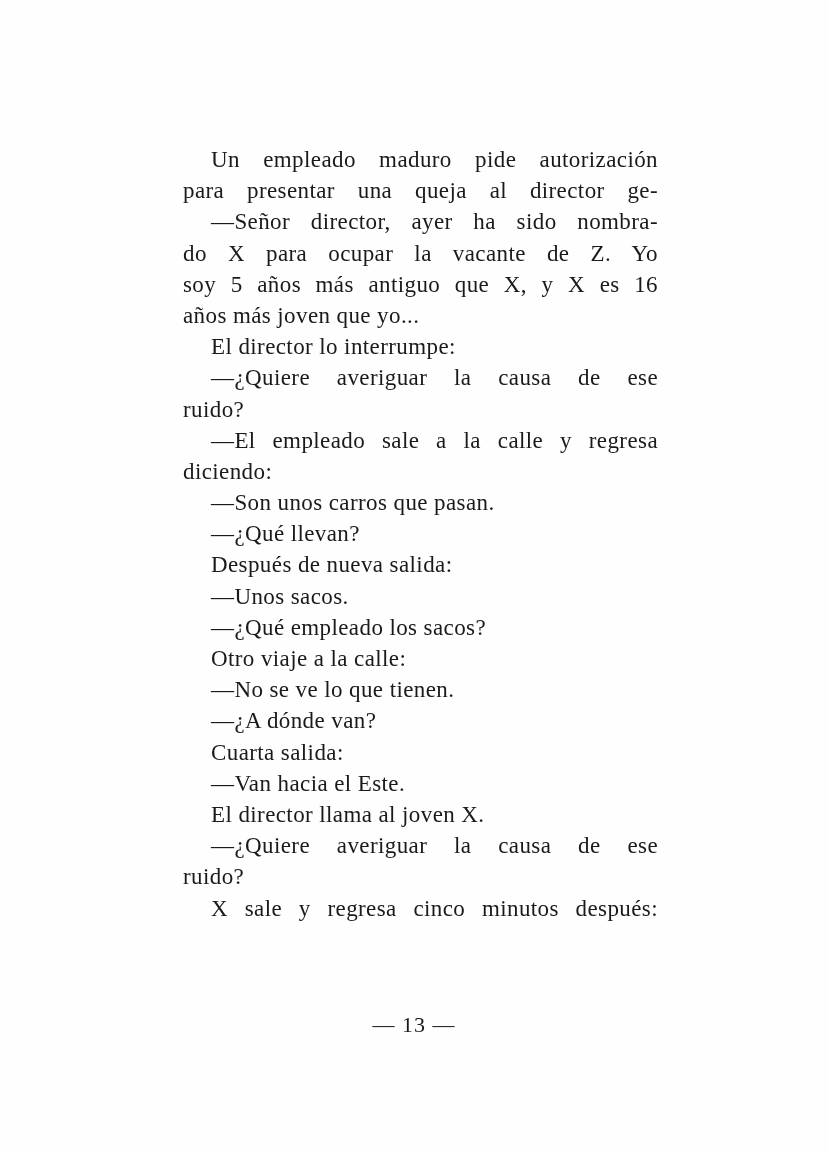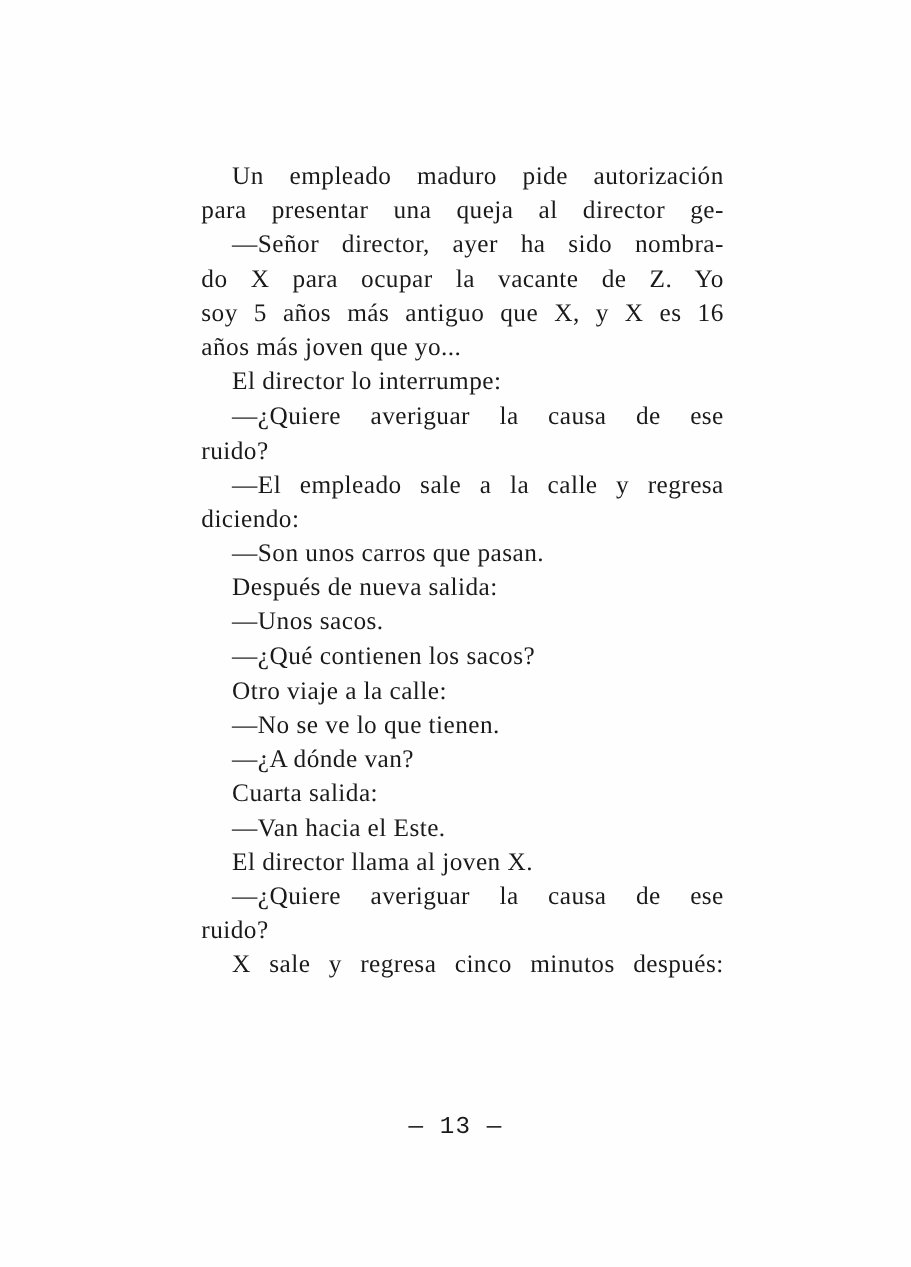--- a/index.html
+++ b/index.html
@@ -45,43 +45,43 @@
       padding-left: 28px;
     }
     .page-number {
       position: absolute;
       left: 0;
       width: 828px;
       top: 1012px;
       text-align: center;
       font-size: 22px;
       letter-spacing: 1px;
-      font-family: Liberation Mono, monospace;
     }
   </style>
 </head>
 <body>
 
 <div class="page">
   <div class="text-block">
     <span class="line indent justify">Un empleado maduro pide autorización</span>
     <span class="line justify">para presentar una queja al director ge-</span>
     <span class="line indent justify">—Señor director, ayer ha sido nombra-</span>
     <span class="line justify">do X para ocupar la vacante de Z. Yo</span>
     <span class="line justify">soy 5 años más antiguo que X, y X es 16</span>
     <span class="line">años más joven que yo...</span>
     <span class="line indent">El director lo interrumpe:</span>
     <span class="line indent justify">—¿Quiere averiguar la causa de ese</span>
     <span class="line">ruido?</span>
     <span class="line indent justify">—El empleado sale a la calle y regresa</span>
     <span class="line">diciendo:</span>
     <span class="line indent">—Son unos carros que pasan.</span>
+    <span class="line indent">—¿Qué llevan?</span>
     <span class="line indent">Después de nueva salida:</span>
     <span class="line indent">—Unos sacos.</span>
-    <span class="line indent">—¿Qué contienen los sacos?</span>
+    <span class="line indent">—¿Qué empleado los sacos?</span>
     <span class="line indent">Otro viaje a la calle:</span>
     <span class="line indent">—No se ve lo que tienen.</span>
     <span class="line indent">—¿A dónde van?</span>
     <span class="line indent">Cuarta salida:</span>
     <span class="line indent">—Van hacia el Este.</span>
     <span class="line indent">El director llama al joven X.</span>
     <span class="line indent justify">—¿Quiere averiguar la causa de ese</span>
     <span class="line">ruido?</span>
     <span class="line indent justify">X sale y regresa cinco minutos después:</span>
   </div>

